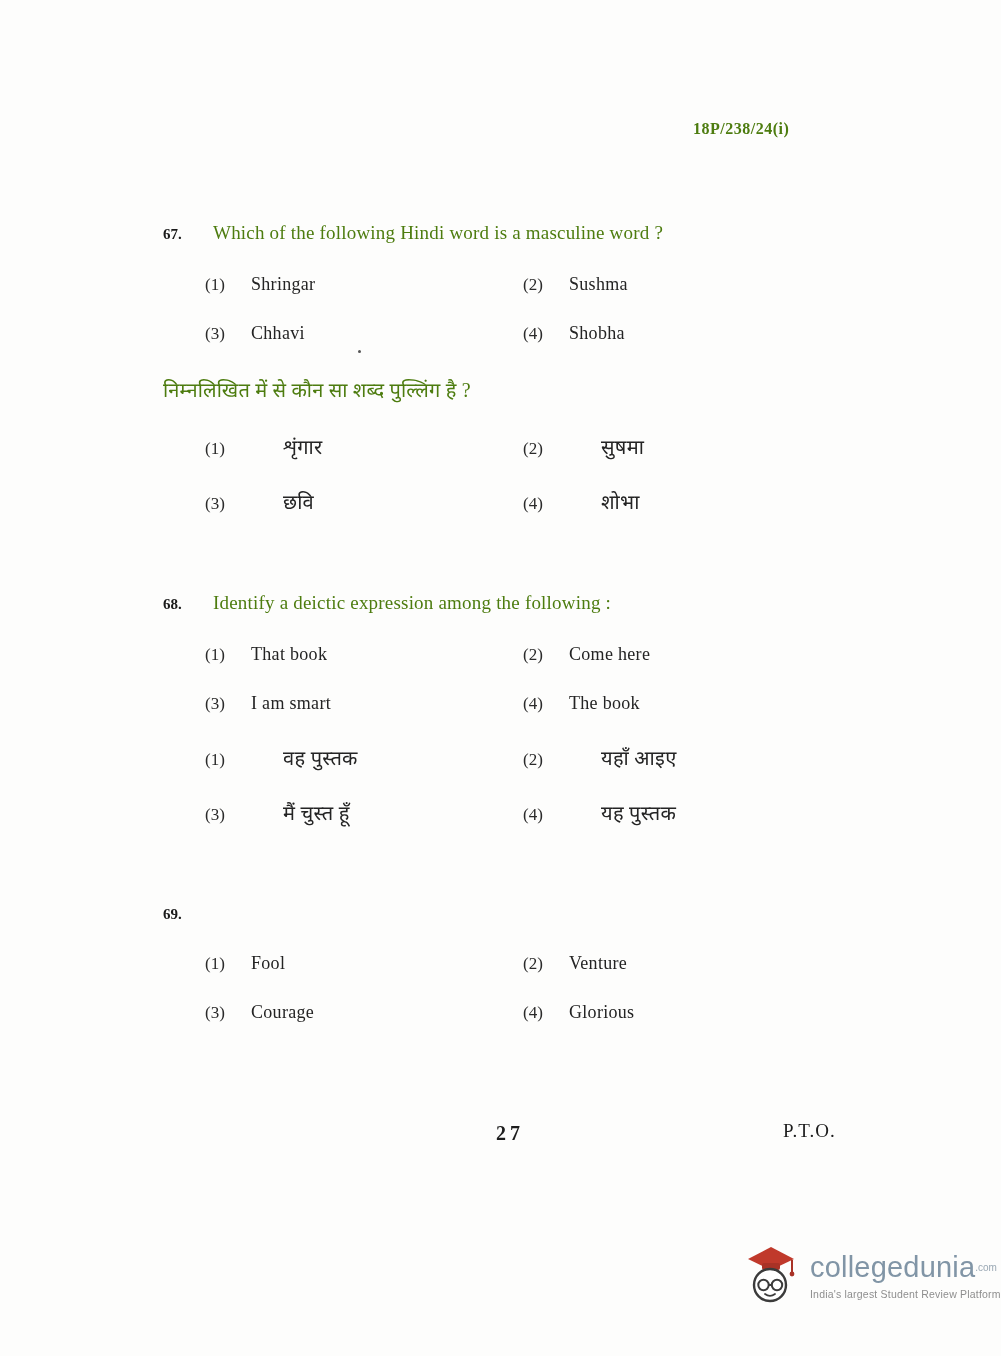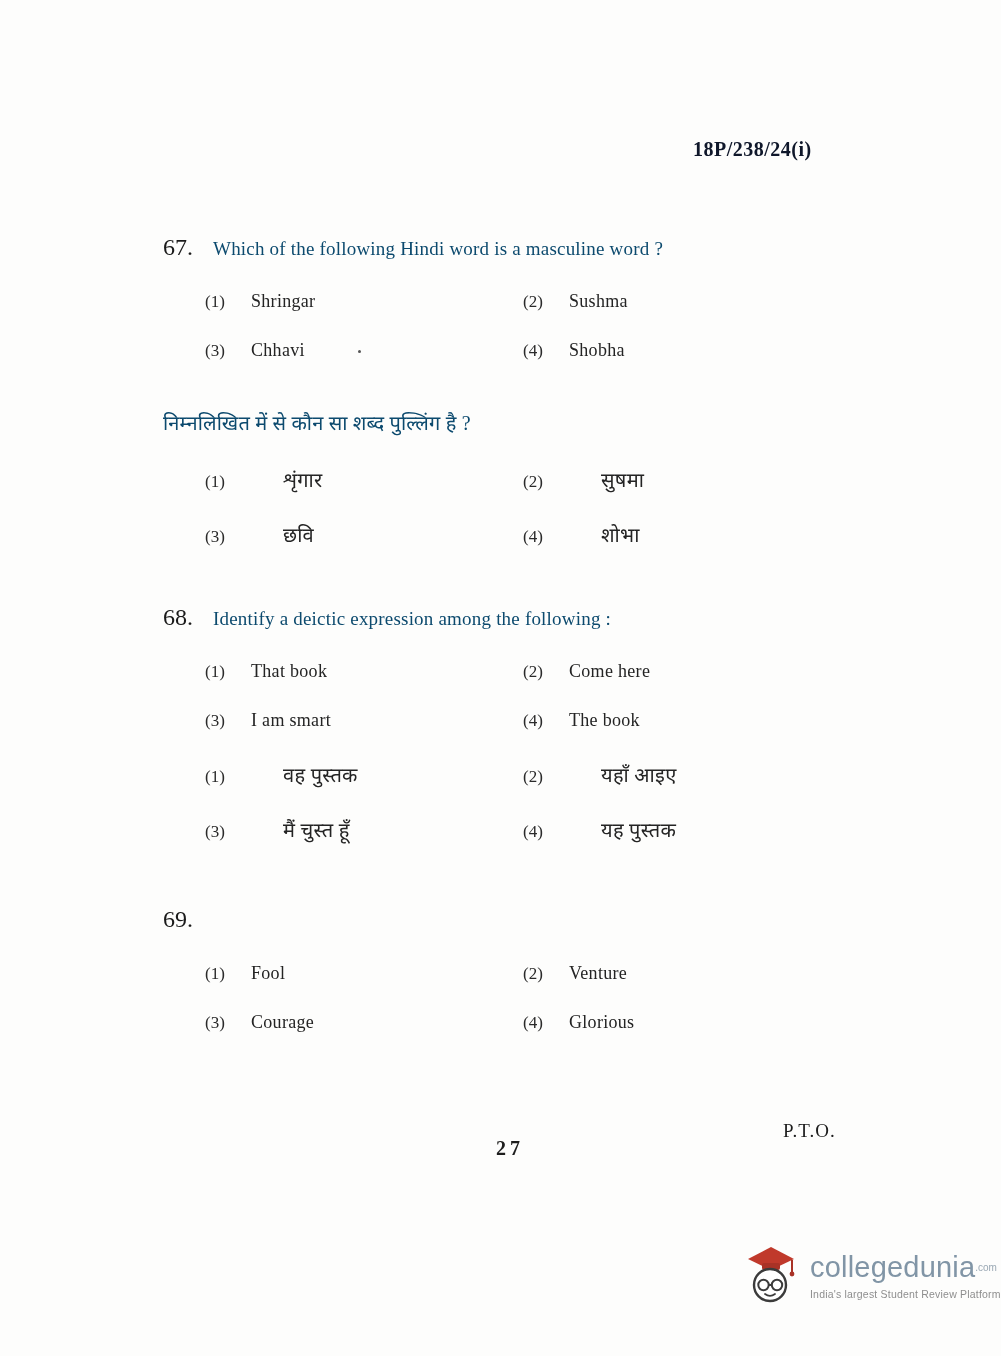--- a/index.html
+++ b/index.html
@@ -6,42 +6,42 @@
   .sheet{
     position:relative;
     width:1001px;height:1356px;
     margin:0 auto;
     background:#fdfdfc;
     font-family:"Liberation Serif","DejaVu Serif",serif;
     color:#222;
     overflow:hidden;
   }
   .header-code{
-    position:absolute;top:138px;left:693px;
-    font-weight:bold;font-size:20px;letter-spacing:0.5px;color:#0f172a;
+    position:absolute;top:120px;left:693px;
+    font-weight:bold;font-size:16px;letter-spacing:0.5px;color:#4d7c0f;
   }
   .question{position:absolute;left:163px;width:700px;}
   .q-line{display:flex;gap:16px;align-items:baseline;}
-  .q-num{font-weight:normal;font-size:24px;color:#1a1a1a;min-width:34px;}
-  .q-text{font-size:19px;color:#0c4a6e;letter-spacing:0.2px;margin-top:16px;}
+  .q-num{font-weight:bold;font-size:15px;color:#1a1a1a;min-width:34px;}
+  .q-text{font-size:19px;color:#4d7c0f;letter-spacing:0.2px;}
   .q-text.hi{font-size:20px;}
   .opts{
     margin:30px 0 0 42px;
     display:grid;
     grid-template-columns:318px auto;
     row-gap:28px;
   }
   .opt{display:flex;gap:18px;align-items:baseline;}
   .onum{font-size:17px;color:#2a2a2a;min-width:28px;}
   .olabel{font-size:18px;color:#242424;letter-spacing:0.3px;}
   .olabel.hi{font-size:20px;margin-left:32px;}
   .hindi-heading{margin-top:32px;}
   .page-number{
     position:absolute;top:1122px;left:460px;width:100px;text-align:center;
-    font-weight:bold;font-size:20px;letter-spacing:4px;color:#1d1d1d;margin-top:15px;
+    font-weight:bold;font-size:20px;letter-spacing:4px;color:#1d1d1d;
   }
   .pto{
     position:absolute;top:1120px;left:783px;
     font-weight:normal;font-size:19px;letter-spacing:1px;color:#1d1d1d;
   }
   .logo{
     position:absolute;top:1243px;left:742px;
     display:flex;align-items:center;gap:10px;
   }
   .logo-text{display:flex;flex-direction:column;}

